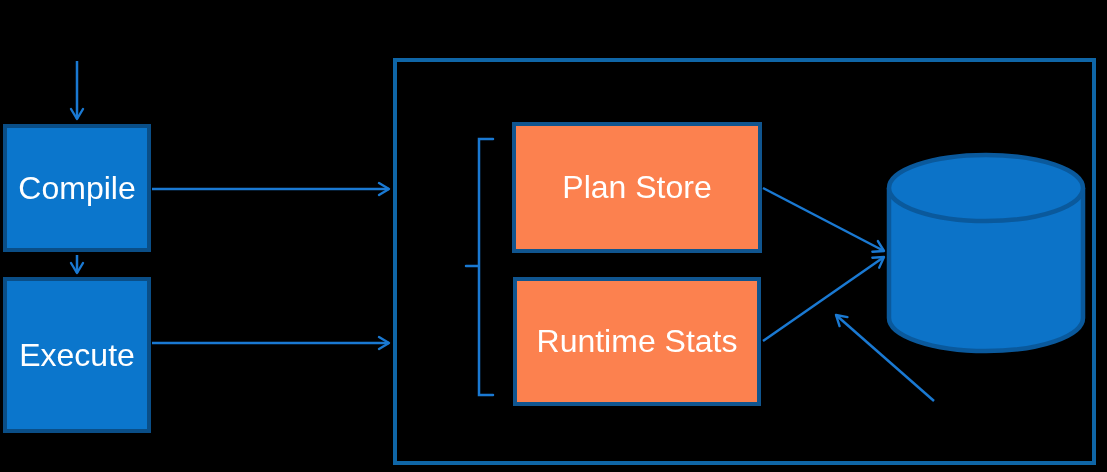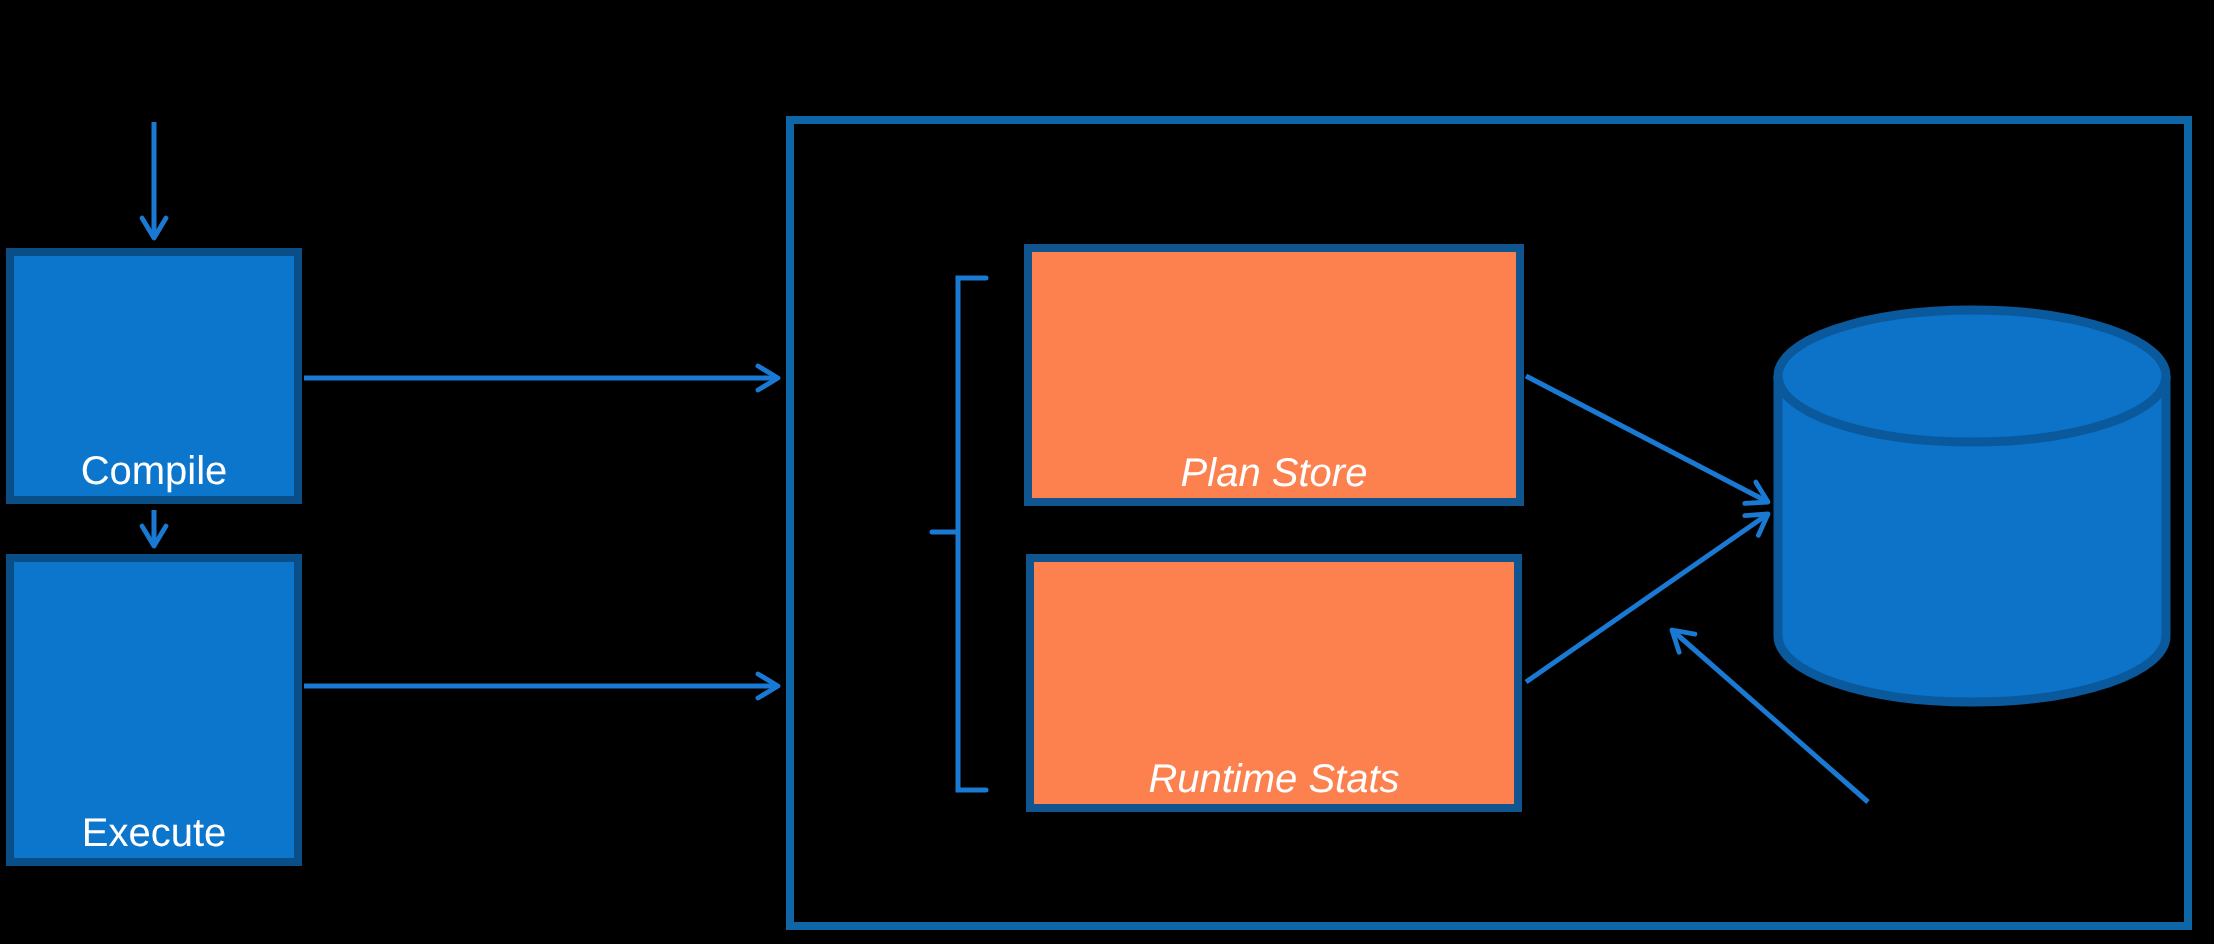--- a/index.html
+++ b/index.html
@@ -17,36 +17,35 @@
   }
   .layer {
     position: absolute;
     left: 0; top: 0;
     width: 1107px;
     height: 472px;
   }
   .node {
     position: absolute;
     display: flex;
-    align-items: flex-end;
+    align-items: center;
     justify-content: center;
     color: #ffffff;
-    font-size: 20px;
+    font-size: 32px;
     font-weight: 400;
     box-sizing: border-box;
     text-align: center;
   }
   .node.blue {
     background: #0b76cc;
     border: 4px solid #0a4e87;
   }
   .node.orange {
     background: #fc814f;
     border: 4px solid #10558f;
-    font-style: italic;
   }
   .group-box {
     position: absolute;
     left: 393px;
     top: 58px;
     width: 703px;
     height: 407px;
     border: 4px solid #0f66a7;
     box-sizing: border-box;
     background: transparent;

